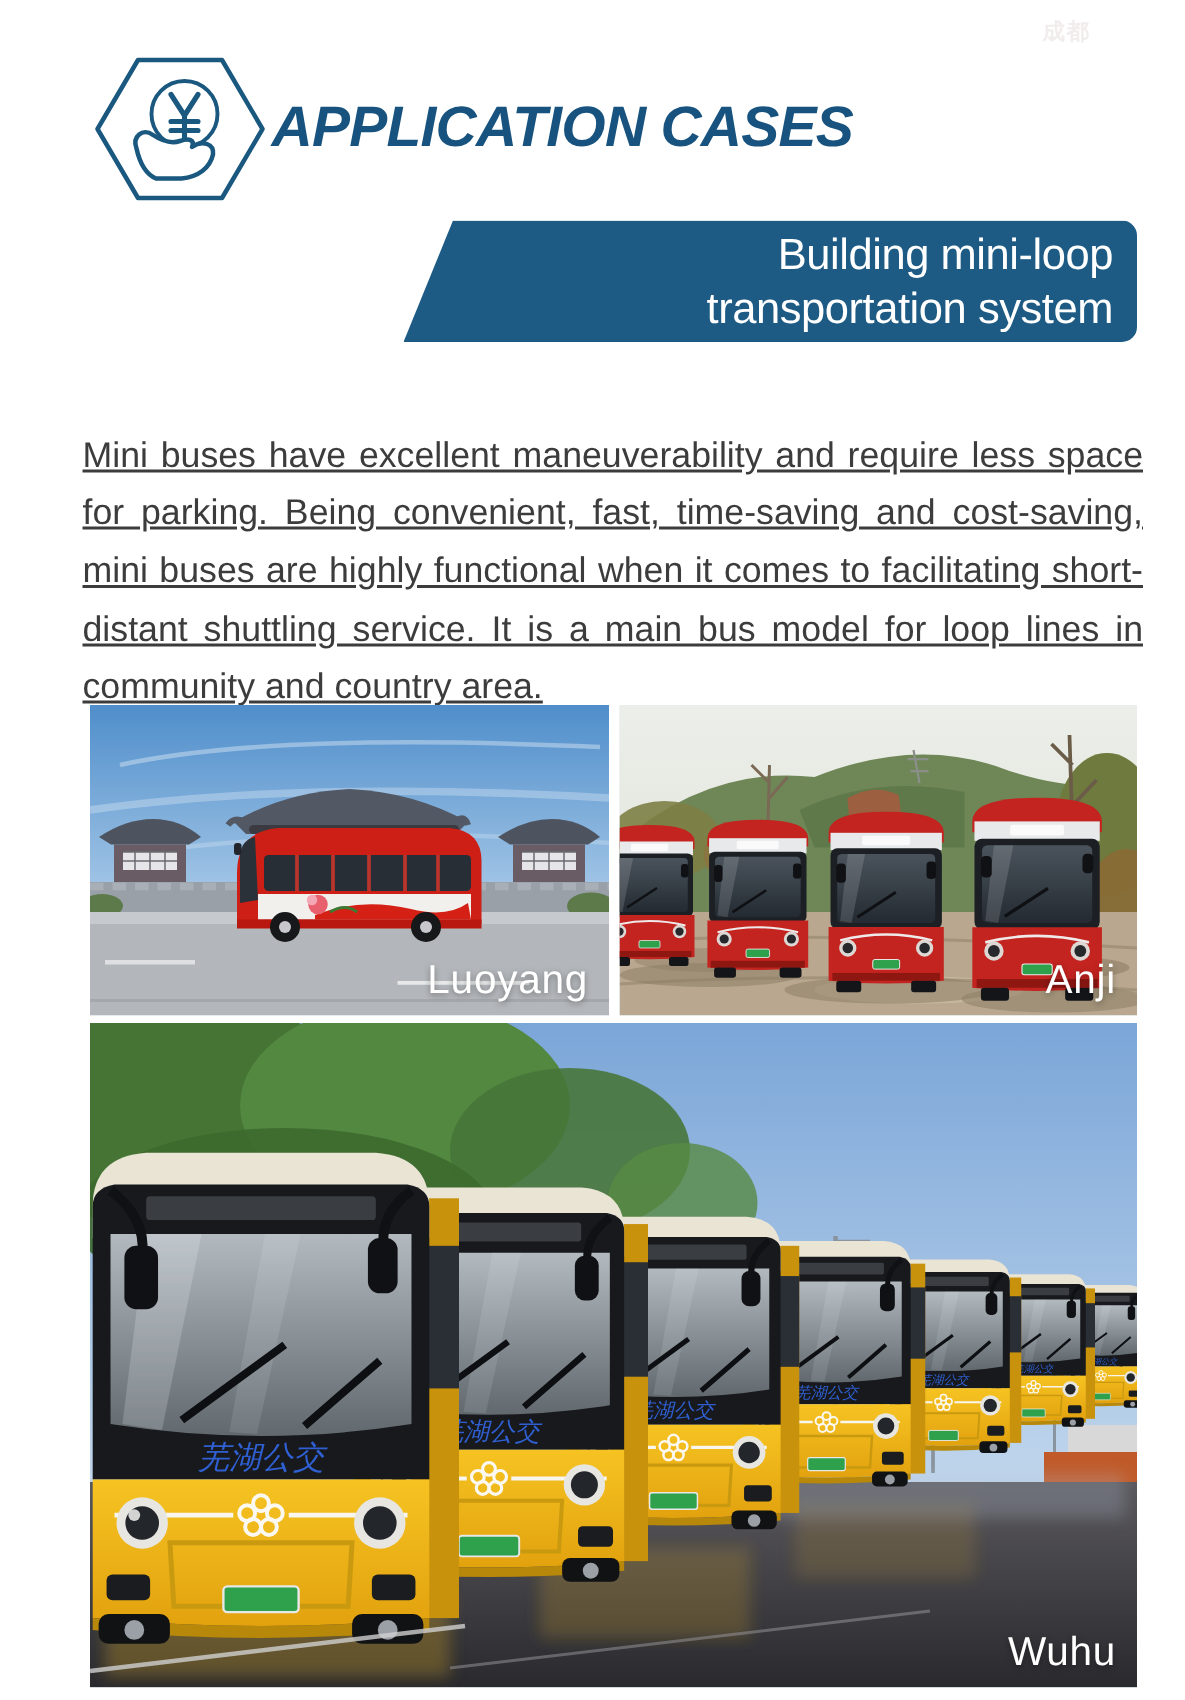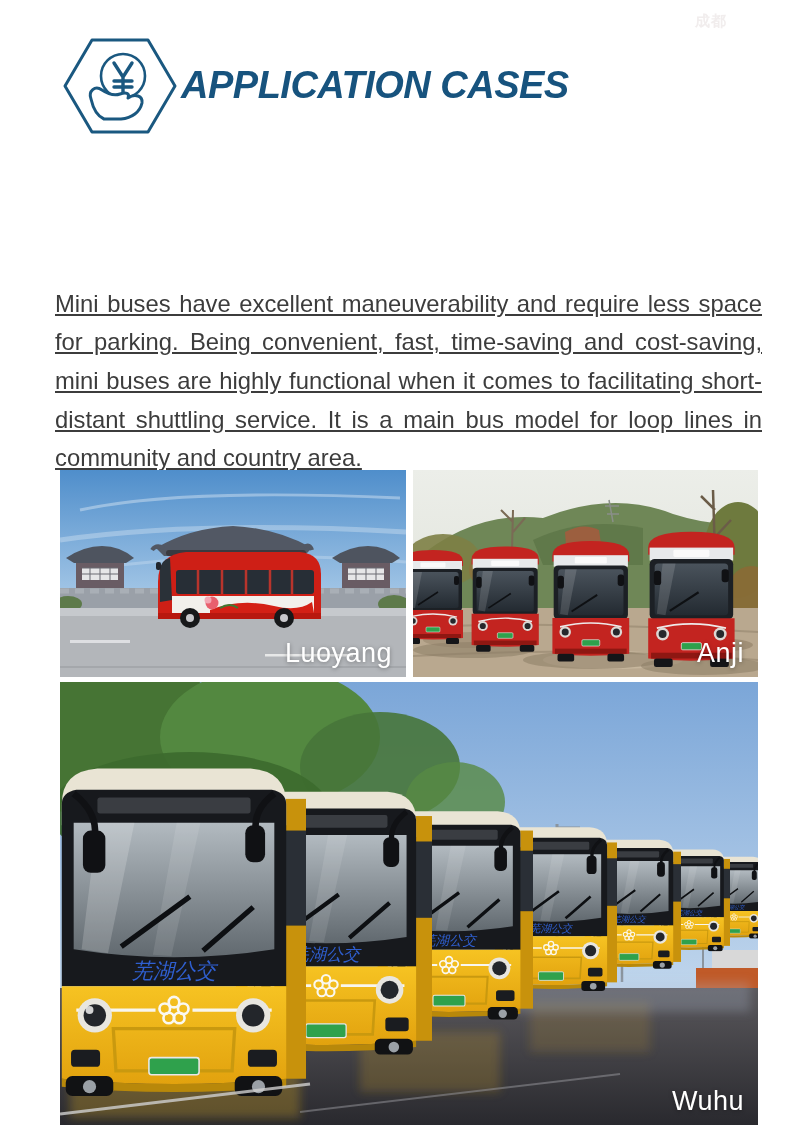--- a/index.html
+++ b/index.html
@@ -41,20 +41,24 @@
     <g fill="none" stroke="#1A5880" stroke-linecap="round" stroke-linejoin="round">
       <path d="M2 50 L29 4 L85 4 L112 50 L85 96 L29 96 Z" stroke-width="3"></path>
       <circle cx="60" cy="40" r="22" stroke-width="2.6"></circle>
       <path d="M51 27 L60 41 M69 27 L60 41 M60 41 V57 M51 45 H69 M51 51 H69" stroke-width="3.4"></path>
       <path d="M28 63 C25 55 32 49 39 54 C45 58 51 60 57 58 C63 56 67 57 65 62 C72 57 80 60 79 67 C77 76 69 82 58 83 L41 83 C34 80 30 72 28 63 Z" stroke-width="3" fill="#ffffff"></path>
     </g>
   </svg>
 
   <div class="page-title">APPLICATION CASES</div>
 
+  <div class="banner">
+    <div class="line">Building mini-loop</div>
+    <div class="line">transportation system</div>
+  </div>
 
   <p class="intro">Mini buses have excellent maneuverability and require less space for parking. Being convenient, fast, time-saving and cost-saving, mini buses are highly functional when it comes to facilitating short-distant shuttling service. It is a main bus model for loop lines in community and country area.</p>
 
   <div class="photo photo-luoyang">
     <svg viewBox="0 0 346 207" preserveAspectRatio="none">
       <defs>
         <linearGradient id="lsky" x1="0" y1="0" x2="0" y2="1">
           <stop offset="0" stop-color="#4f8ecb"></stop>
             <stop offset=".65" stop-color="#a9cae8"></stop>
           <stop offset="1" stop-color="#dcebf7"></stop>

